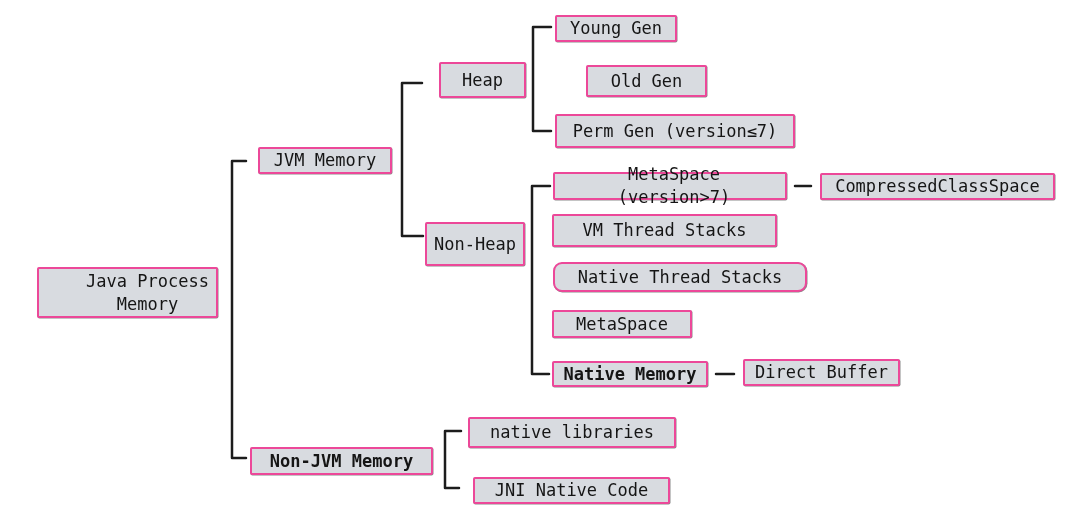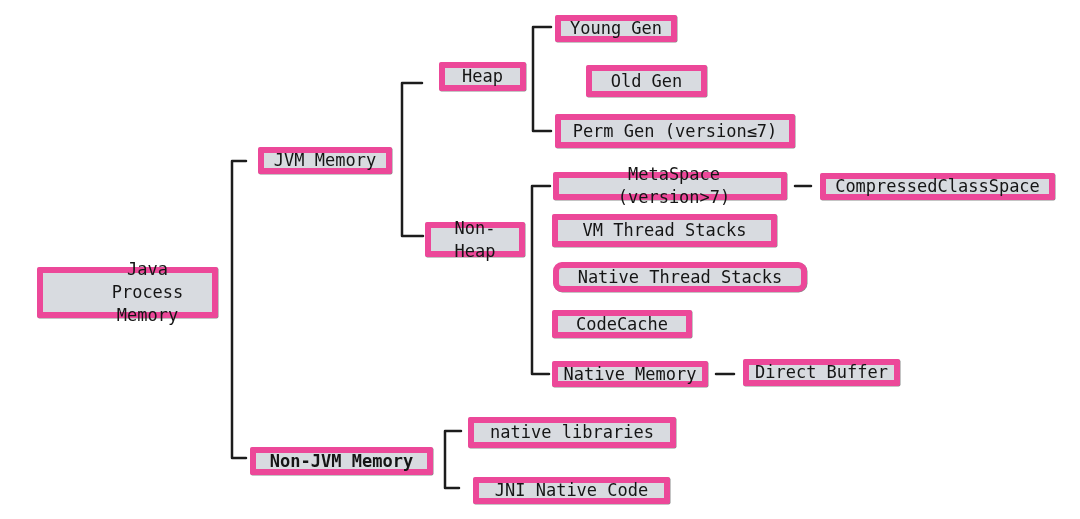--- a/index.html
+++ b/index.html
@@ -24,43 +24,43 @@
     pointer-events: none;
   }
   .node {
     position: absolute;
     display: flex;
     align-items: center;
     justify-content: center;
     text-align: center;
     box-sizing: border-box;
     background: #d8dbe0;
-    border: 6px solid #ec4899;
+    border: 2px solid #ec4899;
     border-radius: 2px;
     box-shadow: 0.5px 0.5px 0 rgba(40,40,40,0.55);
     color: #151515;
     font-size: 17px;
     line-height: 1.35;
     white-space: pre-line;
     padding: 0 4px;
   }
   
   .n-root       { left: 37px;  top: 267px; width: 181px; height: 51px; padding-left: 44px; }
   .n-jvm        { left: 258px; top: 147px; width: 134px; height: 27px; }
-  .n-heap       { left: 439px; top: 62px;  width: 87px;  height: 29px; }
+  .n-heap       { left: 439px; top: 62px;  width: 87px;  height: 36px; }
   .n-young      { left: 555px; top: 15px;  width: 122px; height: 27px; }
   .n-old        { left: 557px; top: 65px;  width: 121px; height: 32px; margin-left: 29px; }
   .n-perm       { left: 555px; top: 114px; width: 240px; height: 34px; }
-  .n-nonheap    { left: 425px; top: 222px; width: 100px; height: 35px; }
+  .n-nonheap    { left: 425px; top: 222px; width: 100px; height: 44px; }
   .n-metaspace  { left: 553px; top: 172px; width: 234px; height: 28px; padding-left: 12px; }
   .n-ccs        { left: 820px; top: 173px; width: 235px; height: 27px; }
   .n-vmts       { left: 552px; top: 214px; width: 225px; height: 33px; }
   .n-nts        { left: 553px; top: 262px; width: 254px; height: 30px; border-radius: 9px; }
   .n-codecache  { left: 552px; top: 310px; width: 140px; height: 28px; }
-  .n-nativemem  { left: 552px; top: 361px; width: 156px; height: 26px; }
+  .n-nativemem  { left: 552px; top: 361px; width: 156px; height: 26px; font-weight: bold; }
   .n-directbuf  { left: 743px; top: 359px; width: 157px; height: 27px; }
   .n-nonjvm     { left: 250px; top: 447px; width: 183px; height: 28px; font-weight: bold; }
   .n-natlib     { left: 468px; top: 417px; width: 208px; height: 31px; }
   .n-jni        { left: 473px; top: 477px; width: 197px; height: 27px; }
 </style>
 </head>
 <body>
 
 <div id="canvas">
 
@@ -78,20 +78,20 @@
   <div class="node n-jvm">JVM Memory</div>
   <div class="node n-heap">Heap</div>
   <div class="node n-young">Young Gen</div>
   <div class="node n-old">Old Gen</div>
   <div class="node n-perm">Perm Gen (version≤7)</div>
   <div class="node n-nonheap">Non-Heap</div>
   <div class="node n-metaspace">MetaSpace (version&gt;7)</div>
   <div class="node n-ccs">CompressedClassSpace</div>
   <div class="node n-vmts">VM Thread Stacks</div>
   <div class="node n-nts">Native Thread Stacks</div>
-  <div class="node n-codecache">CodeCache</div>
+  <div class="node n-codecache">MetaSpace</div>
   <div class="node n-nativemem">Native Memory</div>
   <div class="node n-directbuf">Direct Buffer</div>
   <div class="node n-nonjvm">Non-JVM Memory</div>
   <div class="node n-natlib">native libraries</div>
   <div class="node n-jni">JNI Native Code</div>
 
 </div>
 
 </body></html>

